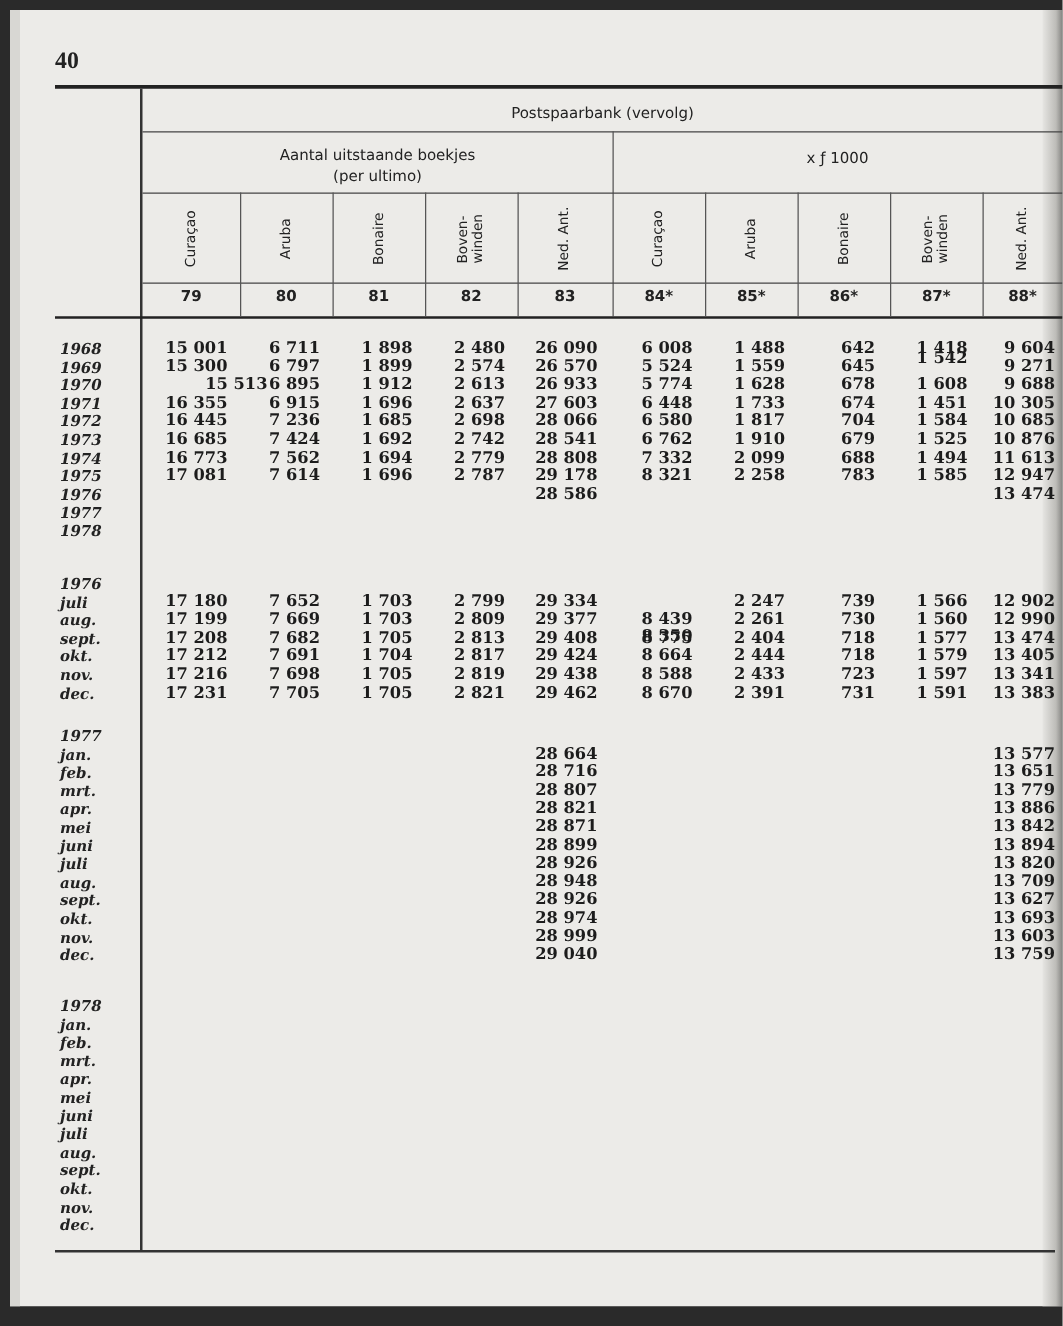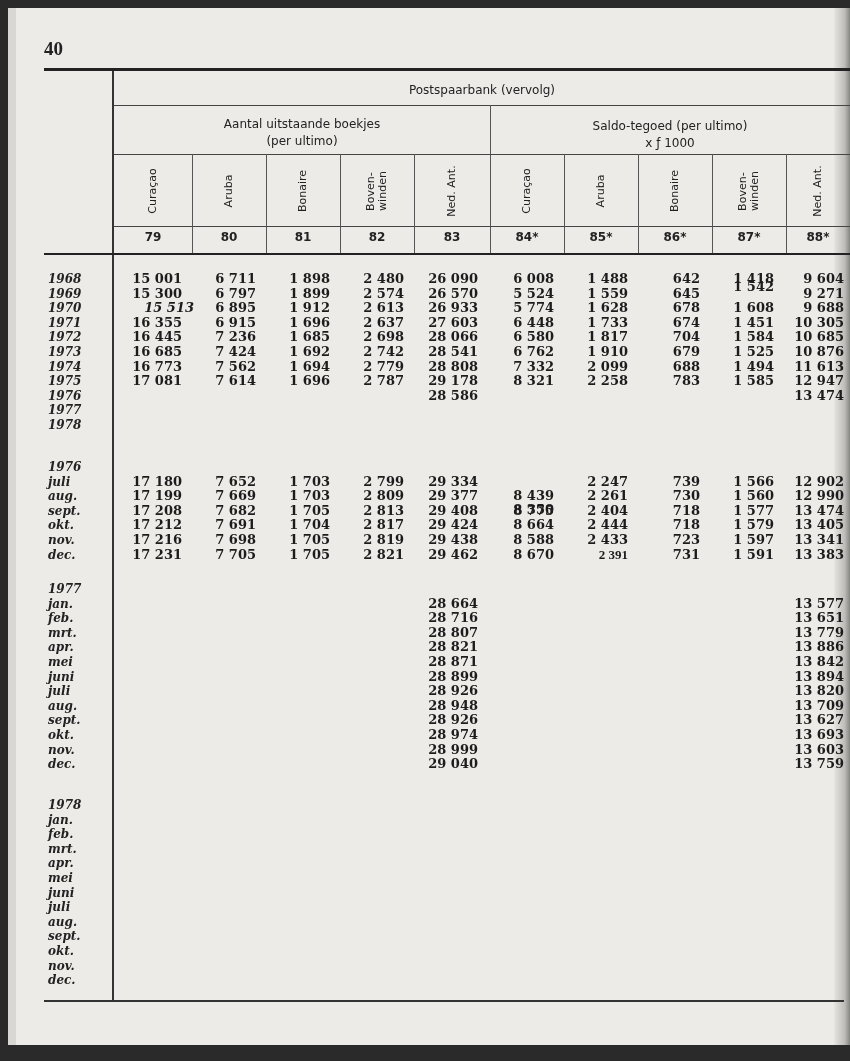--- a/index.html
+++ b/index.html
@@ -79,21 +79,20 @@
   <div class="vline-stub"></div>
 
   <div class="title-postspaar sans">Postspaarbank (vervolg)</div>
   <div class="hline" style="left:98px;top:97px;width:736px;"></div>
 
   <div class="group-title sans" style="left:98px;width:376px;top:108px;">
     <div>Aantal uitstaande boekjes</div>
     <div>(per ultimo)</div>
   </div>
   <div class="group-title sans" style="left:474px;width:360px;top:110px;">
-    <div>Saldo-tegoed (per ultimo)</div>
     <div>x ƒ 1000</div>
   </div>
   <div class="vline" style="left:474px;top:97px;height:148px;"></div>
   <div class="hline" style="left:98px;top:146px;width:736px;"></div>
   <div class="hline" style="left:98px;top:218px;width:736px;"></div>
   <div class="rule-head-bottom"></div>
 
   <div id="colheads">
       <div class="colhead sans" style="left: 98px; width: 78px;">
         <span>Curaçao</span>
@@ -206,21 +205,21 @@
       <div class="val" style="position: absolute; top: 278.6px; right: 670px;">15 300</div>
       <div class="val" style="position: absolute; top: 278.6px; right: 596px;">6 797</div>
       <div class="val" style="position: absolute; top: 278.6px; right: 522px;">1 899</div>
       <div class="val" style="position: absolute; top: 278.6px; right: 448px;">2 574</div>
       <div class="val" style="position: absolute; top: 278.6px; right: 374px;">26 570</div>
       <div class="val" style="position: absolute; top: 278.6px; right: 298px;">5 524</div>
       <div class="val" style="position: absolute; top: 278.6px; right: 224px;">1 559</div>
       <div class="val" style="position: absolute; top: 278.6px; right: 152px;">645</div>
       <div class="val" style="position: absolute; top: 272px; right: 78px; text-align: center;">1 542</div>
       <div class="val" style="position: absolute; top: 278.6px; right: 8px;">9 271</div>
-      <div class="val" style="position: absolute; top: 293.2px; right: 658px; font-style: italic;">15 513</div>
+      <div class="val" style="position: absolute; top: 293.2px; right: 638px;">15 513</div>
       <div class="val" style="position: absolute; top: 293.2px; right: 596px;">6 895</div>
       <div class="val" style="position: absolute; top: 293.2px; right: 522px;">1 912</div>
       <div class="val" style="position: absolute; top: 293.2px; right: 448px;">2 613</div>
       <div class="val" style="position: absolute; top: 293.2px; right: 374px;">26 933</div>
       <div class="val" style="position: absolute; top: 293.2px; right: 298px;">5 774</div>
       <div class="val" style="position: absolute; top: 293.2px; right: 224px;">1 628</div>
       <div class="val" style="position: absolute; top: 293.2px; right: 152px;">678</div>
       <div class="val" style="position: absolute; top: 293.2px; right: 78px;">1 608</div>
       <div class="val" style="position: absolute; top: 293.2px; right: 8px;">9 688</div>
       <div class="val" style="position: absolute; top: 307.8px; right: 670px;">16 355</div>
@@ -352,21 +351,21 @@
       <div class="val" style="position: absolute; top: 525px; right: 224px;">2 433</div>
       <div class="val" style="position: absolute; top: 525px; right: 152px;">723</div>
       <div class="val" style="position: absolute; top: 525px; right: 78px;">1 597</div>
       <div class="val" style="position: absolute; top: 525px; right: 8px;">13 341</div>
       <div class="val" style="position: absolute; top: 539.6px; right: 670px;">17 231</div>
       <div class="val" style="position: absolute; top: 539.6px; right: 596px;">7 705</div>
       <div class="val" style="position: absolute; top: 539.6px; right: 522px;">1 705</div>
       <div class="val" style="position: absolute; top: 539.6px; right: 448px;">2 821</div>
       <div class="val" style="position: absolute; top: 539.6px; right: 374px;">29 462</div>
       <div class="val" style="position: absolute; top: 539.6px; right: 298px;">8 670</div>
-      <div class="val" style="position: absolute; top: 539.6px; right: 224px; font-family: Liberation Serif, serif;">2 391</div>
+      <div class="val" style="position: absolute; top: 539.6px; right: 224px;">2 391</div>
       <div class="val" style="position: absolute; top: 539.6px; right: 152px;">731</div>
       <div class="val" style="position: absolute; top: 539.6px; right: 78px;">1 591</div>
       <div class="val" style="position: absolute; top: 539.6px; right: 8px;">13 383</div>
       <div class="val" style="position: absolute; top: 588.6px; right: 670px;"></div>
       <div class="val" style="position: absolute; top: 588.6px; right: 596px;"></div>
       <div class="val" style="position: absolute; top: 588.6px; right: 522px;"></div>
       <div class="val" style="position: absolute; top: 588.6px; right: 448px;"></div>
       <div class="val" style="position: absolute; top: 588.6px; right: 374px;">28 664</div>
       <div class="val" style="position: absolute; top: 588.6px; right: 298px;"></div>
       <div class="val" style="position: absolute; top: 588.6px; right: 224px;"></div>

